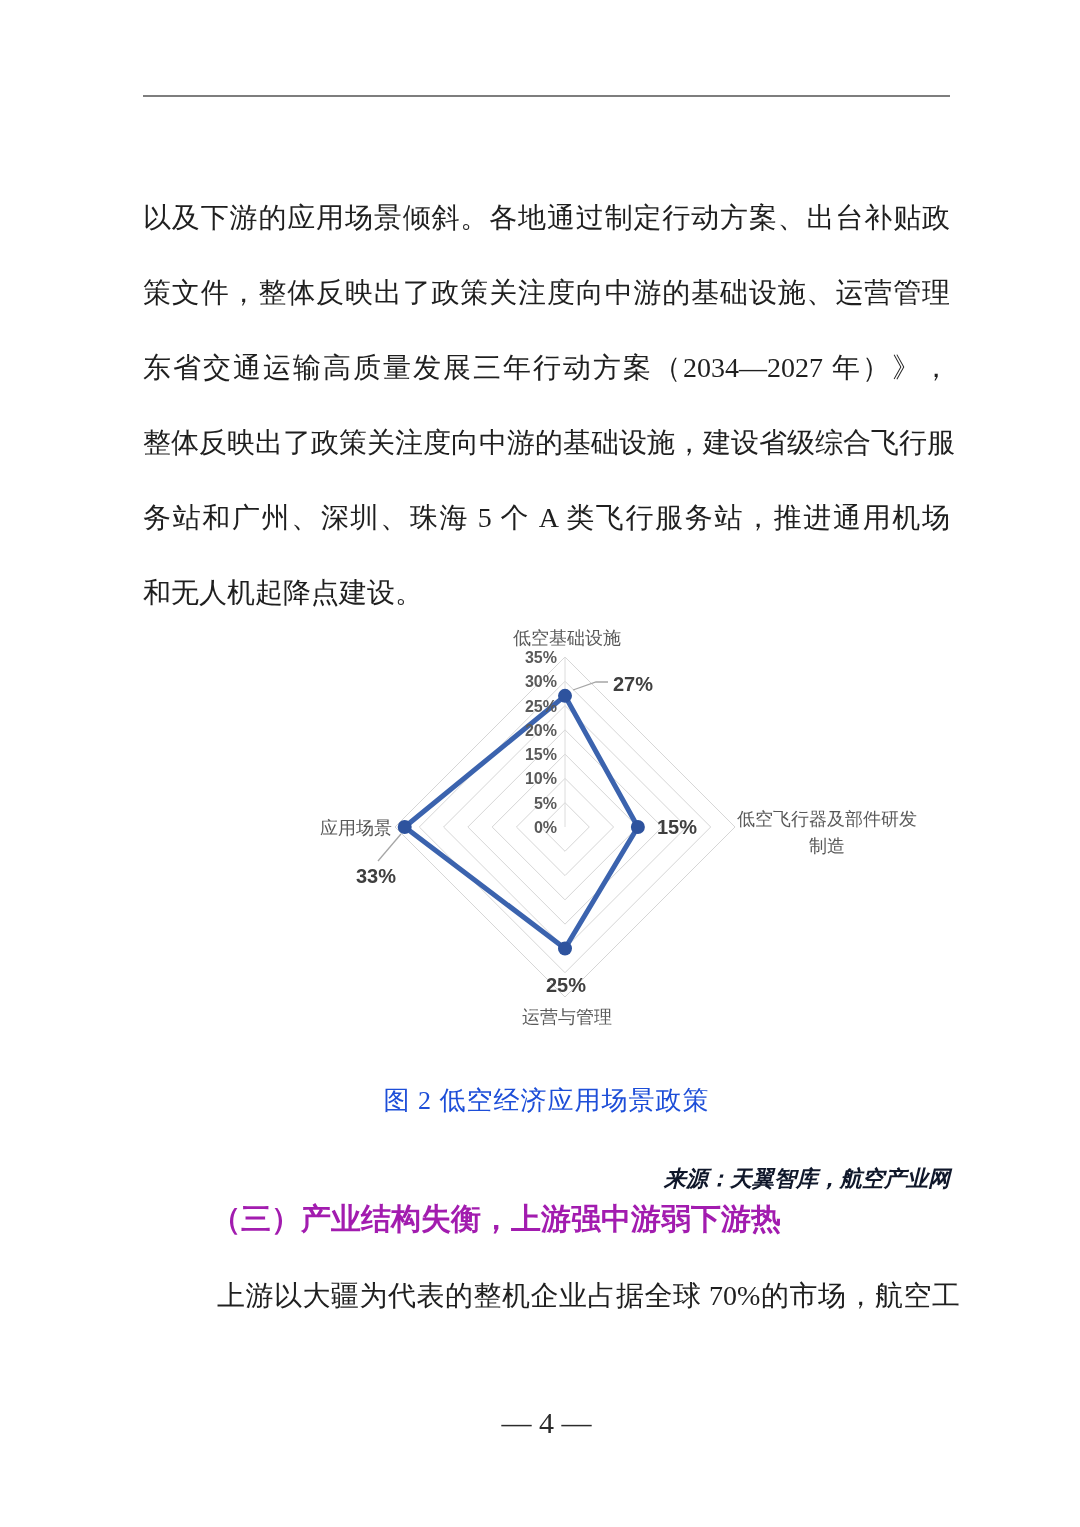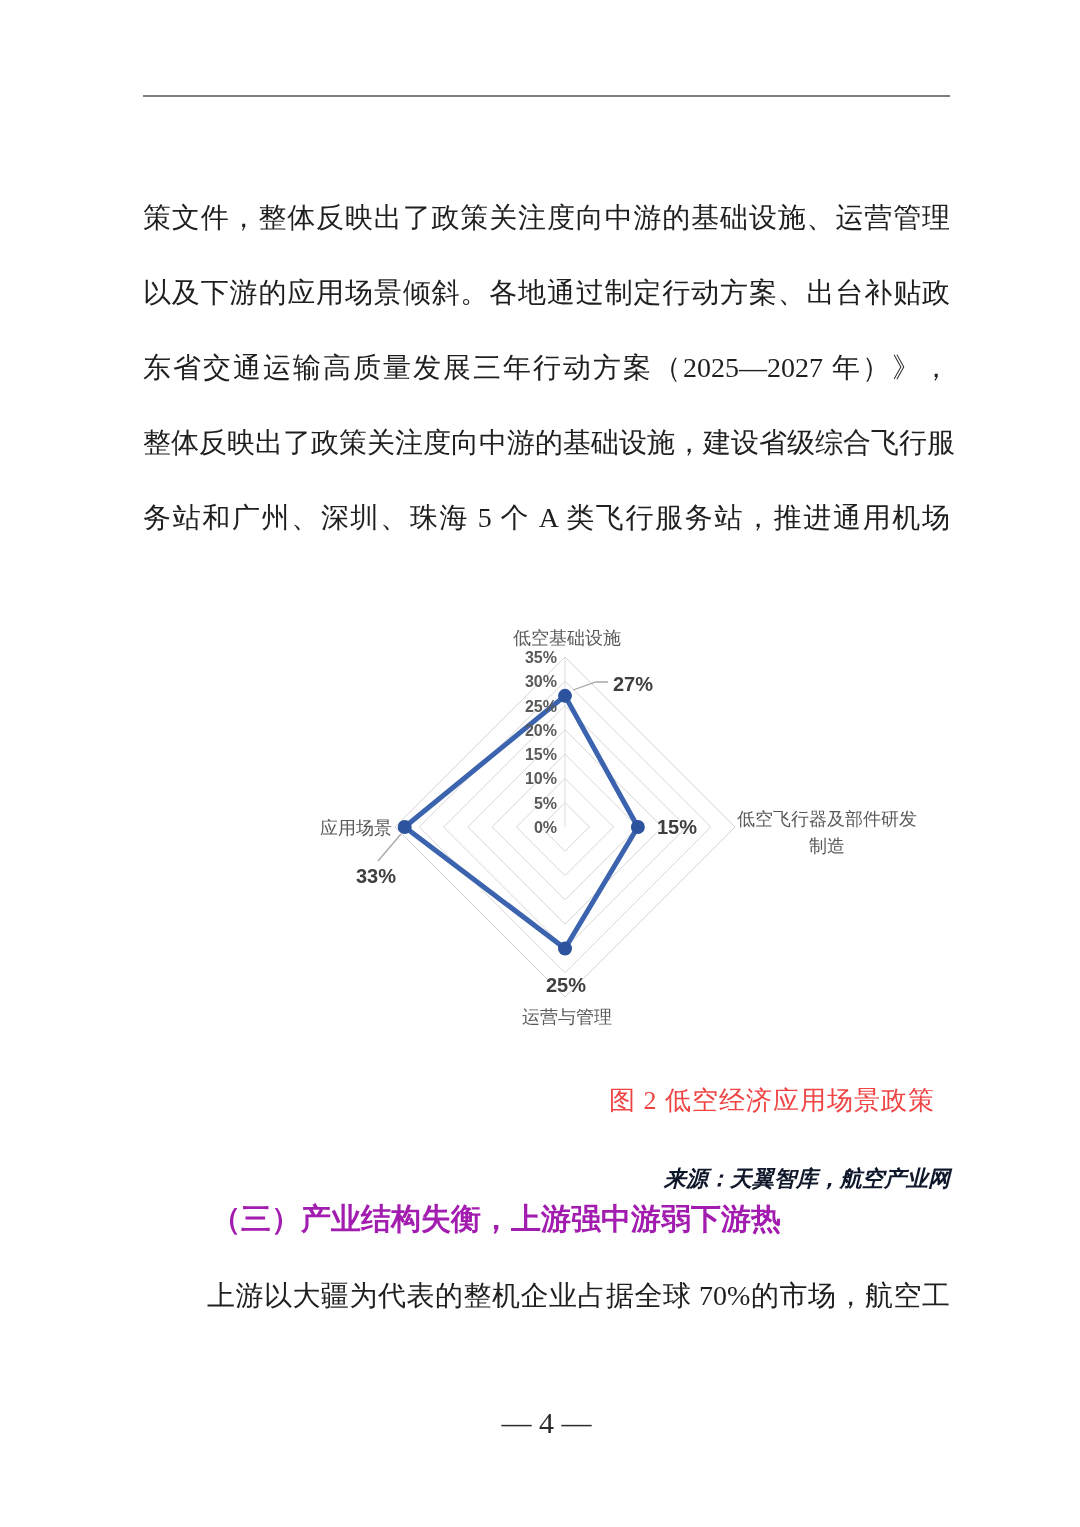--- a/index.html
+++ b/index.html
@@ -26,56 +26,57 @@
   }
   .plainline{height:75px;line-height:75px;}
   .figure{
     position:absolute;left:300px;top:600px;width:660px;height:460px;
   }
   .figure svg text{font-family:"Liberation Sans","DejaVu Sans",sans-serif;}
   .svg-cat{font-size:18px;fill:#595959;}
   .svg-tick{font-size:16px;font-weight:bold;fill:#595959;}
   .svg-dlabel{font-size:20px;font-weight:bold;fill:#3f3f3f;}
   .caption{
-    position:absolute;left:128px;top:1083px;width:807px;
-    text-align:right;font-size:26px;color:#ef4444;letter-spacing:1px;
+    position:absolute;left:143px;top:1083px;width:807px;
+    text-align:center;font-size:26px;color:#1d4ed8;letter-spacing:1px;
   }
   .source{
     position:absolute;left:143px;top:1164px;width:807px;
     text-align:right;
     font-family:"Liberation Sans","DejaVu Sans",sans-serif;
     font-weight:bold;font-style:italic;font-size:22px;color:#0f172a;
   }
   .section-heading{
     position:absolute;left:211px;top:1199px;width:739px;
     font-size:30px;font-weight:bold;line-height:40px;color:#a21caf;
   }
   .para2{
-    position:absolute;left:143px;top:1260px;width:807px;
+    position:absolute;left:153px;top:1260px;width:807px;
     font-size:28px;
   }
   .para2 .jline{height:72px;line-height:72px;text-indent:64px;}
   .footer{
     position:absolute;left:143px;top:1406px;width:807px;
     text-align:center;font-size:30px;color:#2b2b2b;
   }
 </style>
 </head>
 <body>
 
 <div class="page">
 
   <div class="top-rule"></div>
 
   <div class="para1">
+    <div class="jline">以及下游的应用场景倾斜。各地通过制定行动方案、出台补贴政</div>
     <div class="jline">策文件，整体反映出了政策关注度向中游的基础设施、运营管理</div>
-    <div class="jline">以及下游的应用场景倾斜。各地通过制定行动方案、出台补贴政</div>
-    <div class="jline">东省交通运输高质量发展三年行动方案（2025—2027 年）》，</div>
+    <div class="jline">东省交通运输高质量发展三年行动方案（2034—2027 年）》，</div>
     <div class="jline">整体反映出了政策关注度向中游的基础设施，建设省级综合飞行服</div>
     <div class="jline">务站和广州、深圳、珠海 5 个 A 类飞行服务站，推进通用机场</div>
+    <div class="plainline">和无人机起降点建设。</div>
   </div>
 
   <div class="figure">
     <svg viewBox="0 0 660 460" width="660" height="460">
       <g id="rings">
           <polygon points="265,202.71428571428572 289.2857142857143,227 265,251.28571428571428 240.71428571428572,227" fill="none" stroke="#D6D6D6" stroke-width="1"></polygon>
           <polygon points="265,178.42857142857144 313.57142857142856,227 265,275.57142857142856 216.42857142857144,227" fill="none" stroke="#D6D6D6" stroke-width="1"></polygon>
           <polygon points="265,154.14285714285717 337.85714285714283,227 265,299.85714285714283 192.14285714285717,227" fill="none" stroke="#D6D6D6" stroke-width="1"></polygon>
           <polygon points="265,129.85714285714286 362.1428571428571,227 265,324.1428571428571 167.85714285714286,227" fill="none" stroke="#D6D6D6" stroke-width="1"></polygon>
           <polygon points="265,105.57142857142857 386.42857142857144,227 265,348.42857142857144 143.57142857142856,227" fill="none" stroke="#D6D6D6" stroke-width="1"></polygon>

